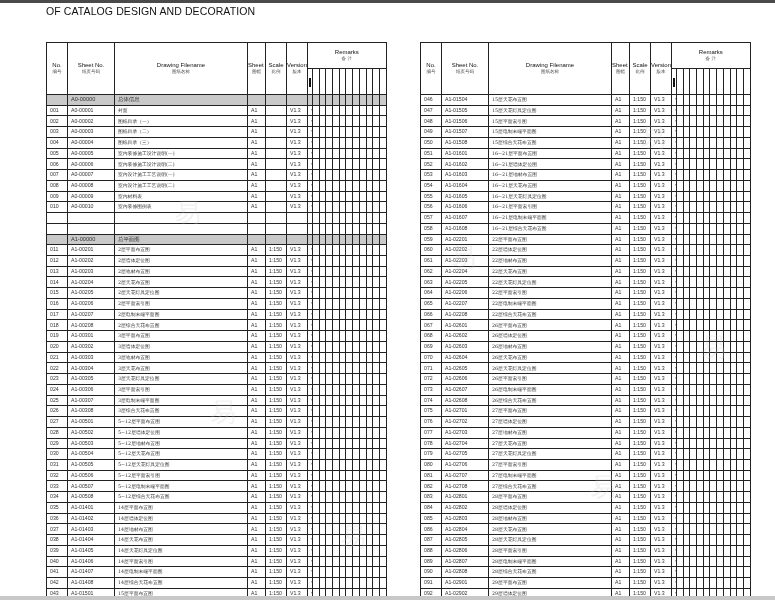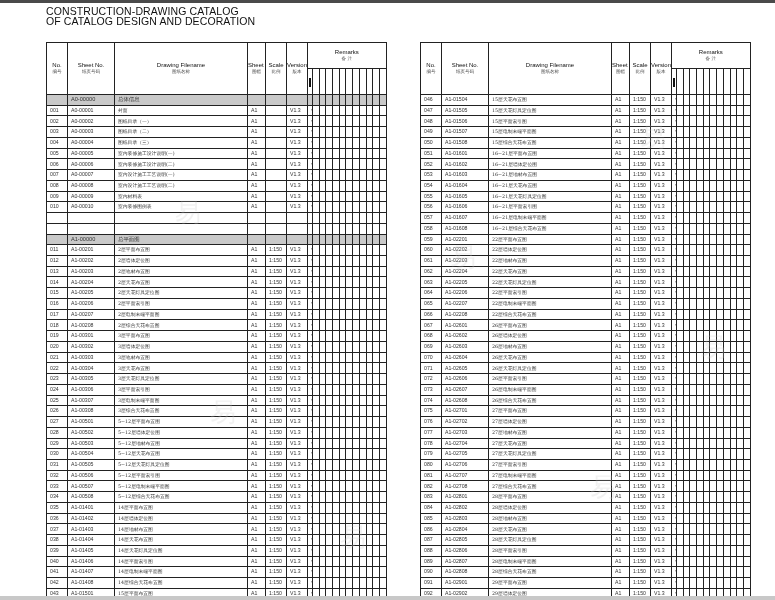--- a/index.html
+++ b/index.html
@@ -41,21 +41,20 @@
     position:absolute; color:rgba(200,200,200,0.25); font-size:26px; pointer-events:none;
     font-family:"DejaVu Sans", sans-serif;
   }
 </style>
 </head>
 <body>
 
 <div class="top-rule"></div>
 
 <div class="title-block">
-  <div class="title-line">CONSTRUCTION-DRAWING CATALOG</div>
   <div class="title-line">OF CATALOG DESIGN AND DECORATION</div>
 </div>
 
 <table class="catalog" id="tbl-left" style="left:46px; width:333px;">
   <colgroup>
     <col style="width:21px">
       <col style="width:47px">
       <col style="width:133px">
     <col style="width:18px">
       <col style="width:21px">

